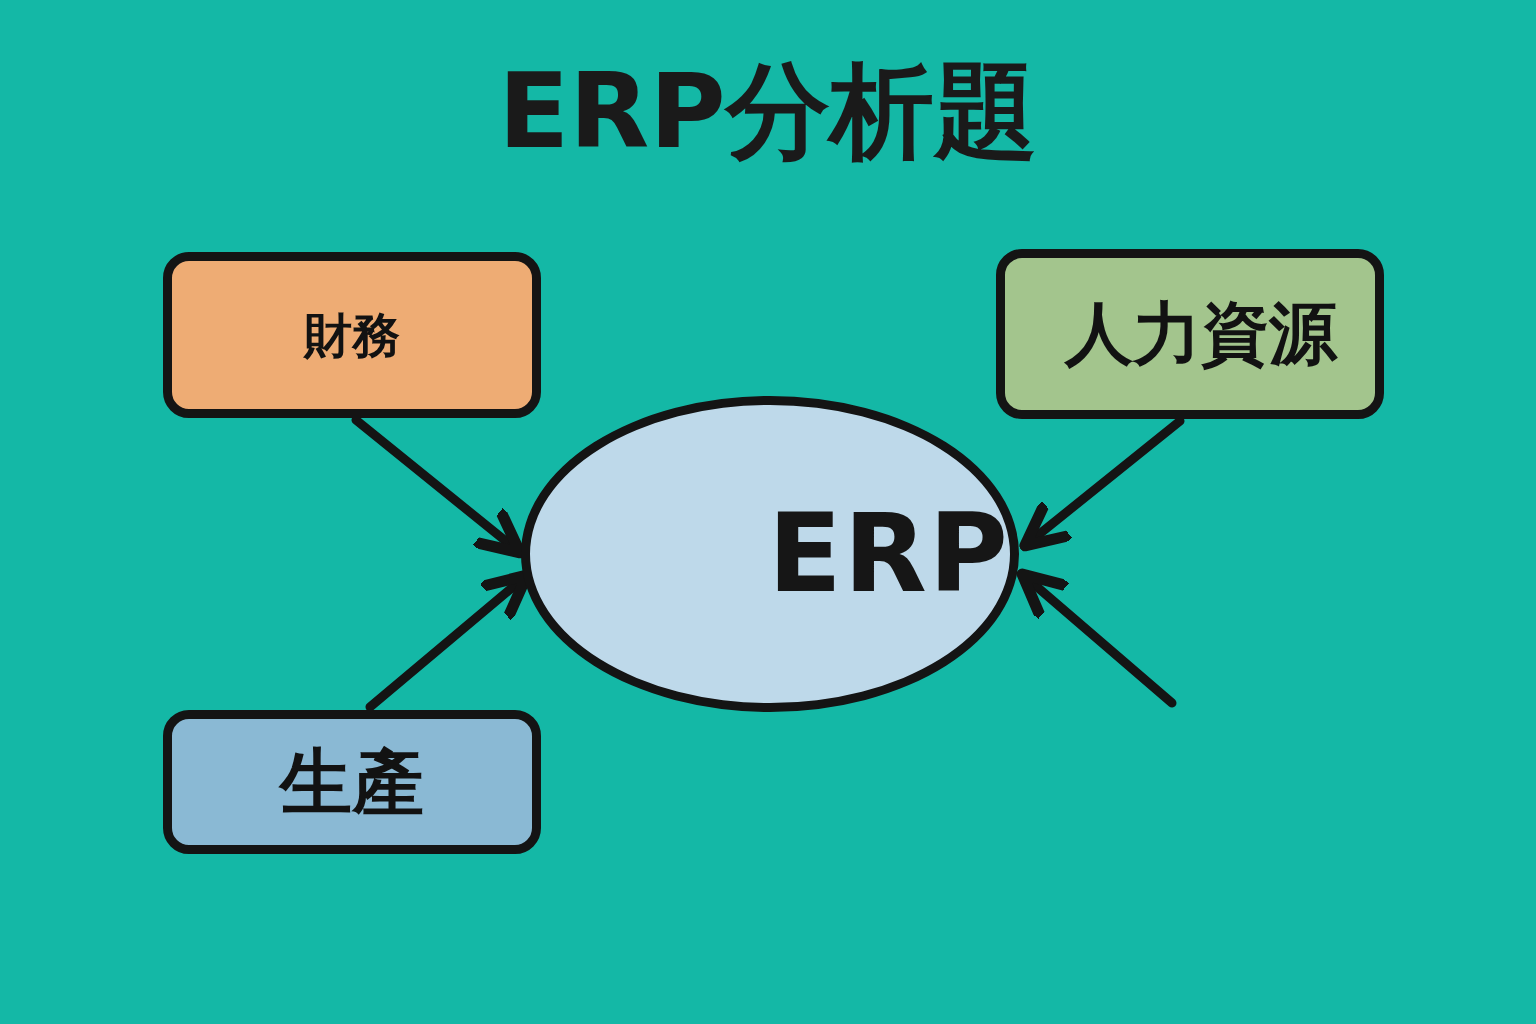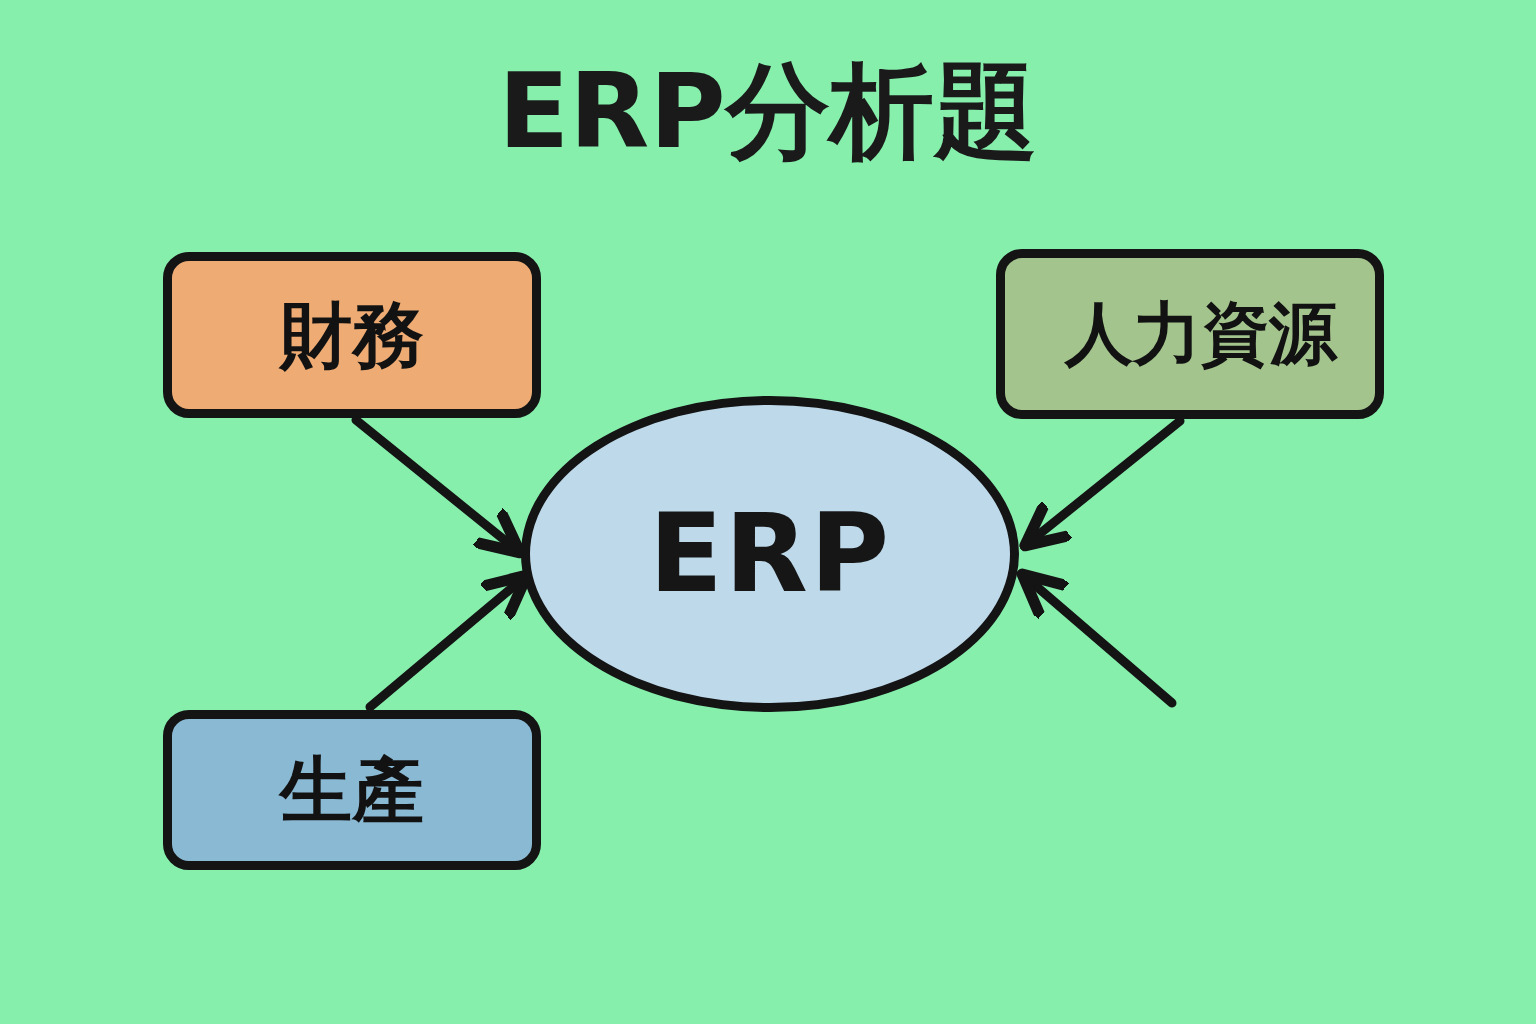--- a/index.html
+++ b/index.html
@@ -10,21 +10,21 @@
     width: 1536px;
     height: 1024px;
     background: #f9f8f6;
     font-family: "DejaVu Sans", "Liberation Sans", sans-serif;
     overflow: hidden;
   }
   #stage {
     position: relative;
     width: 1536px;
     height: 1024px;
-    background: #86efac;
+    background: #14b8a6;
   }
   #diagram-title {
     position: absolute;
     left: 0;
     top: 52px;
     width: 1536px;
     text-align: center;
     font-size: 104px;
     font-weight: 800;
     color: #1a1a1a;
@@ -47,36 +47,36 @@
   .node-label {
     display: block;
     white-space: nowrap;
   }
   #box-finance {
     left: 163px;
     top: 252px;
     width: 378px;
     height: 166px;
     background: #eeac74;
-    font-size: 72px;
+    font-size: 48px;
   }
   #box-hr {
     left: 996px;
     top: 249px;
     width: 388px;
     height: 170px;
     background: #a3c58d;
     font-size: 68px;
     padding-left: 22px;
   }
   #box-production {
     left: 163px;
     top: 710px;
     width: 378px;
-    height: 160px;
+    height: 144px;
     background: #8ab9d4;
     font-size: 72px;
   }
   #box-supply {
     left: 996px;
     top: 706px;
     width: 388px;
     height: 166px;
     background: #f7ebc9;
     font-size: 72px;
@@ -86,21 +86,21 @@
     left: 521px;
     top: 396px;
     width: 498px;
     height: 316px;
     box-sizing: border-box;
     border: 9px solid #141414;
     border-radius: 50%;
     background: #bed9ea;
     display: flex;
     align-items: center;
-    justify-content: center;
+    justify-content: flex-end;
   }
   #core-label {
     font-size: 108px;
     font-weight: 800;
     color: #161616;
     letter-spacing: 2px;
     line-height: 1;
   }
   #arrow-layer {
     position: absolute;

